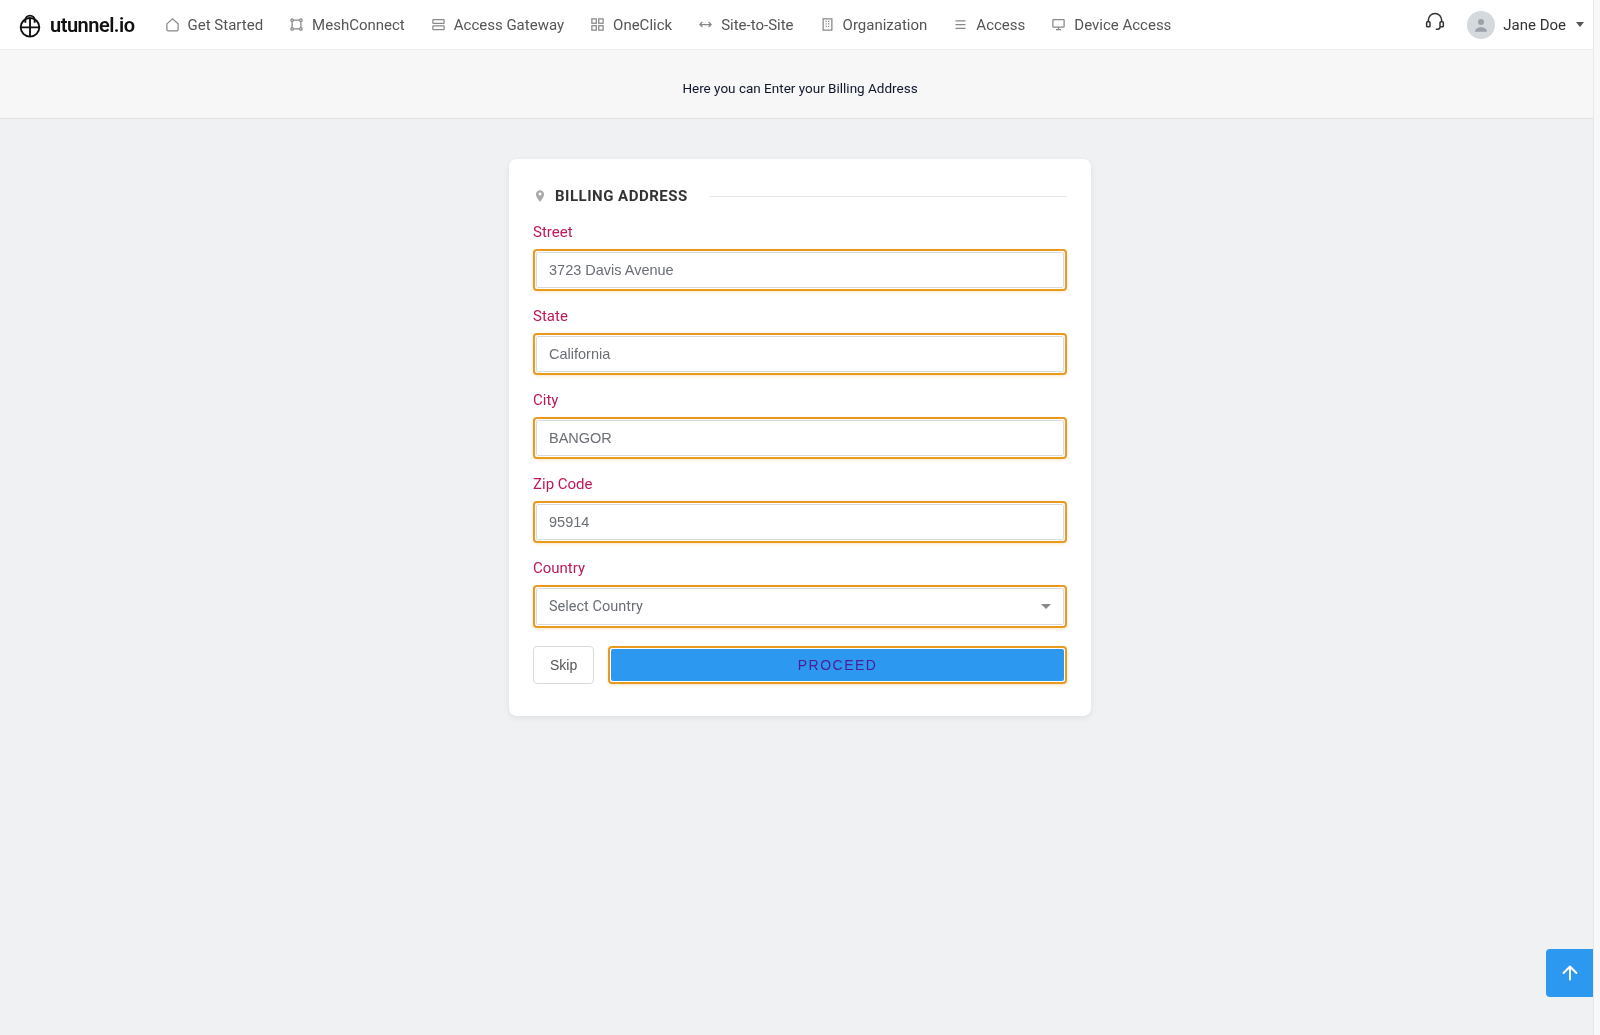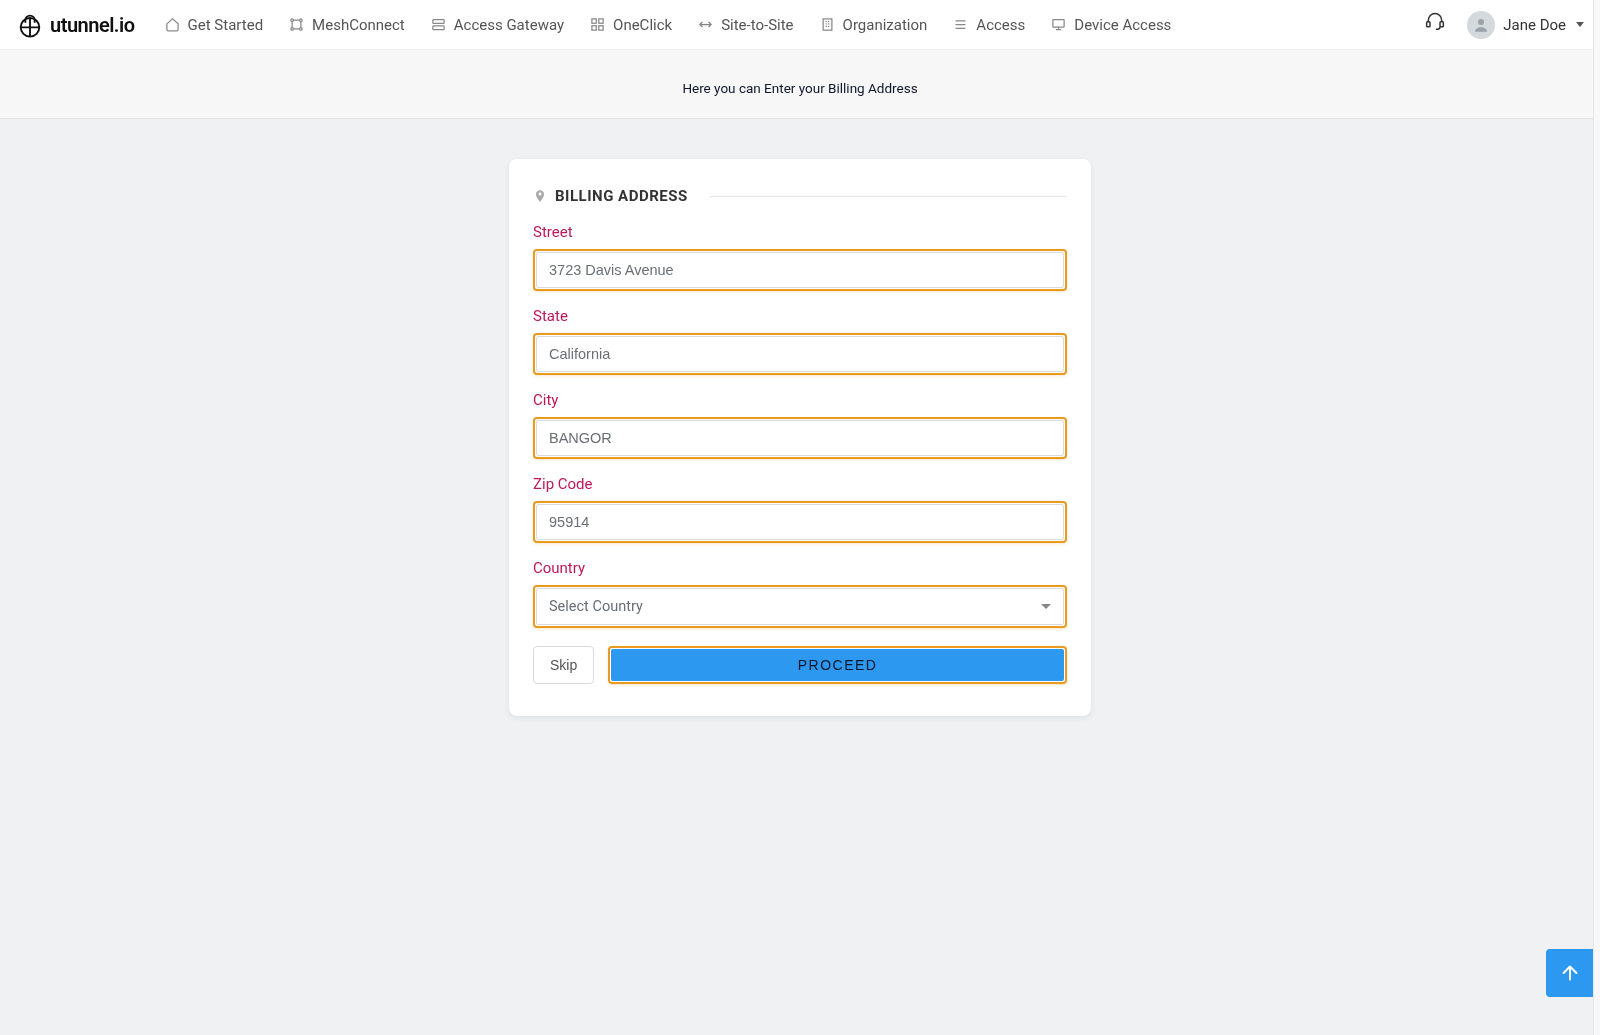--- a/index.html
+++ b/index.html
@@ -199,21 +199,21 @@
     flex: 1;
     border: 2px solid #e99a1f;
     border-radius: 4px;
     padding: 1px;
     box-shadow: 0 1px 3px rgba(233,154,31,0.25);
   }
   .proceed-btn {
     width: 100%;
     padding: 8px 0;
     background: #2c98f0;
-    color: #0f172a;
+    color: #4c1d95;
     border: none;
     border-radius: 2px;
     font-size: 14px;
     letter-spacing: 1.5px;
     cursor: pointer;
   }
   .scroll-top {
     position: absolute;
     right: 6px;
     bottom: 38px;

